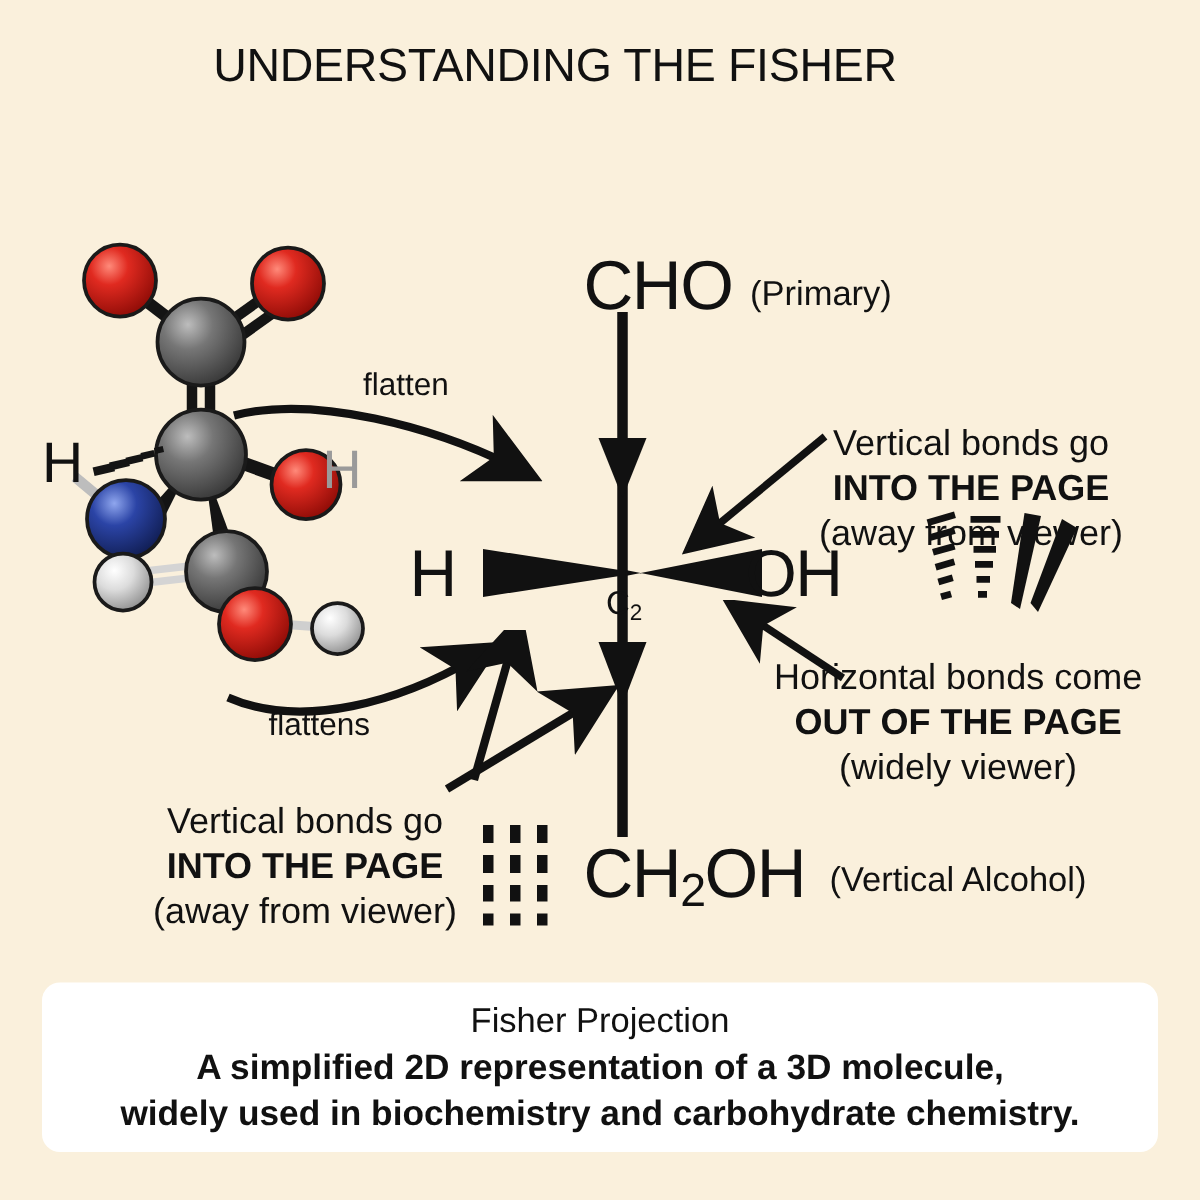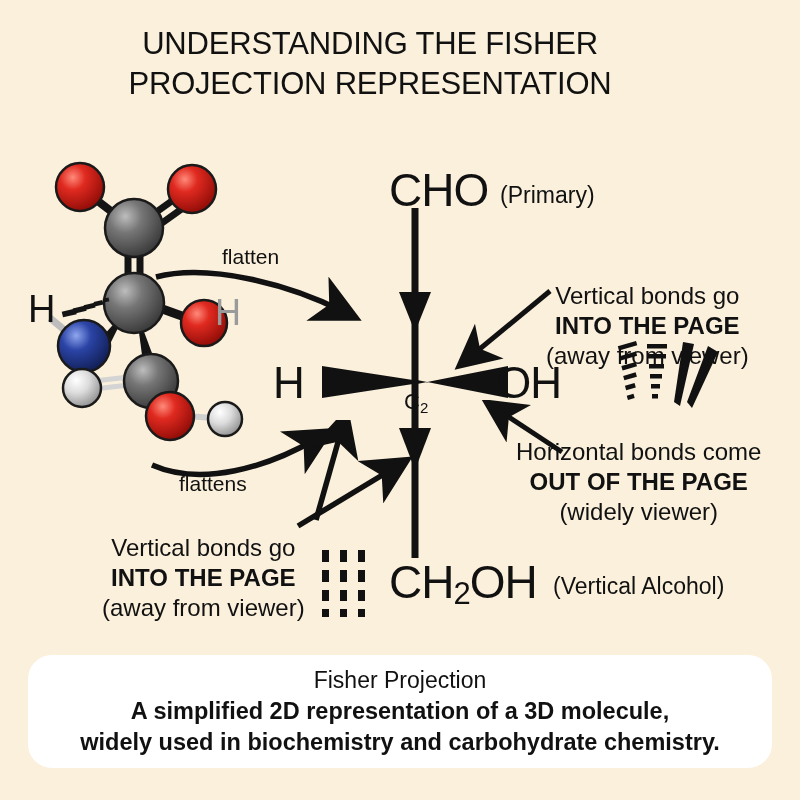--- a/index.html
+++ b/index.html
@@ -55,46 +55,45 @@
     color:#111;
     white-space:nowrap;
   }
   .note b{font-weight:bold;}
   #note-tr{top:281px;left:546px;text-align:center;}
   #note-br{top:437px;left:516px;text-align:center;}
   #note-bl{top:533px;left:102px;text-align:center;}
 
   
   .flat-label{font-size:21px;color:#111;}
-  #lbl-flatten{top:245px;left:222px;text-align:right;}
+  #lbl-flatten{top:245px;left:242px;text-align:right;}
   #lbl-flattens{top:472px;left:179px;}
 
   
   #caption-box{
     left:28px;top:655px;width:744px;height:113px;
     background:#ffffff;
-    border-radius:24px;
+    border-radius:12px;
     box-sizing:border-box;
     padding-top:10px;
     text-align:center;
   }
   #cap-title{font-size:23px;color:#111;line-height:1.33;}
   #cap-l1,#cap-l2{font-size:23.5px;color:#111;line-height:1.33;font-weight:bold;}
 
   
   .swatch{}
 </style>
 </head>
 <body>
 
 <div id="stage">
 
   <div class="abs" id="title">
     <div>UNDERSTANDING THE FISHER</div>
-    <div>PROJECTION REPRESENTATION</div>
   </div>
 
   <svg class="abs" style="left:18px;top:150px;" width="260" height="300" viewBox="0 0 260 300">
     <defs>
       <radialGradient id="gO" cx="35%" cy="30%" r="75%">
         <stop offset="0%" stop-color="#ff8a7a"></stop>
         <stop offset="35%" stop-color="#e02a20"></stop>
         <stop offset="100%" stop-color="#8d0b06"></stop>
       </radialGradient>
       <radialGradient id="gC" cx="35%" cy="30%" r="75%">

